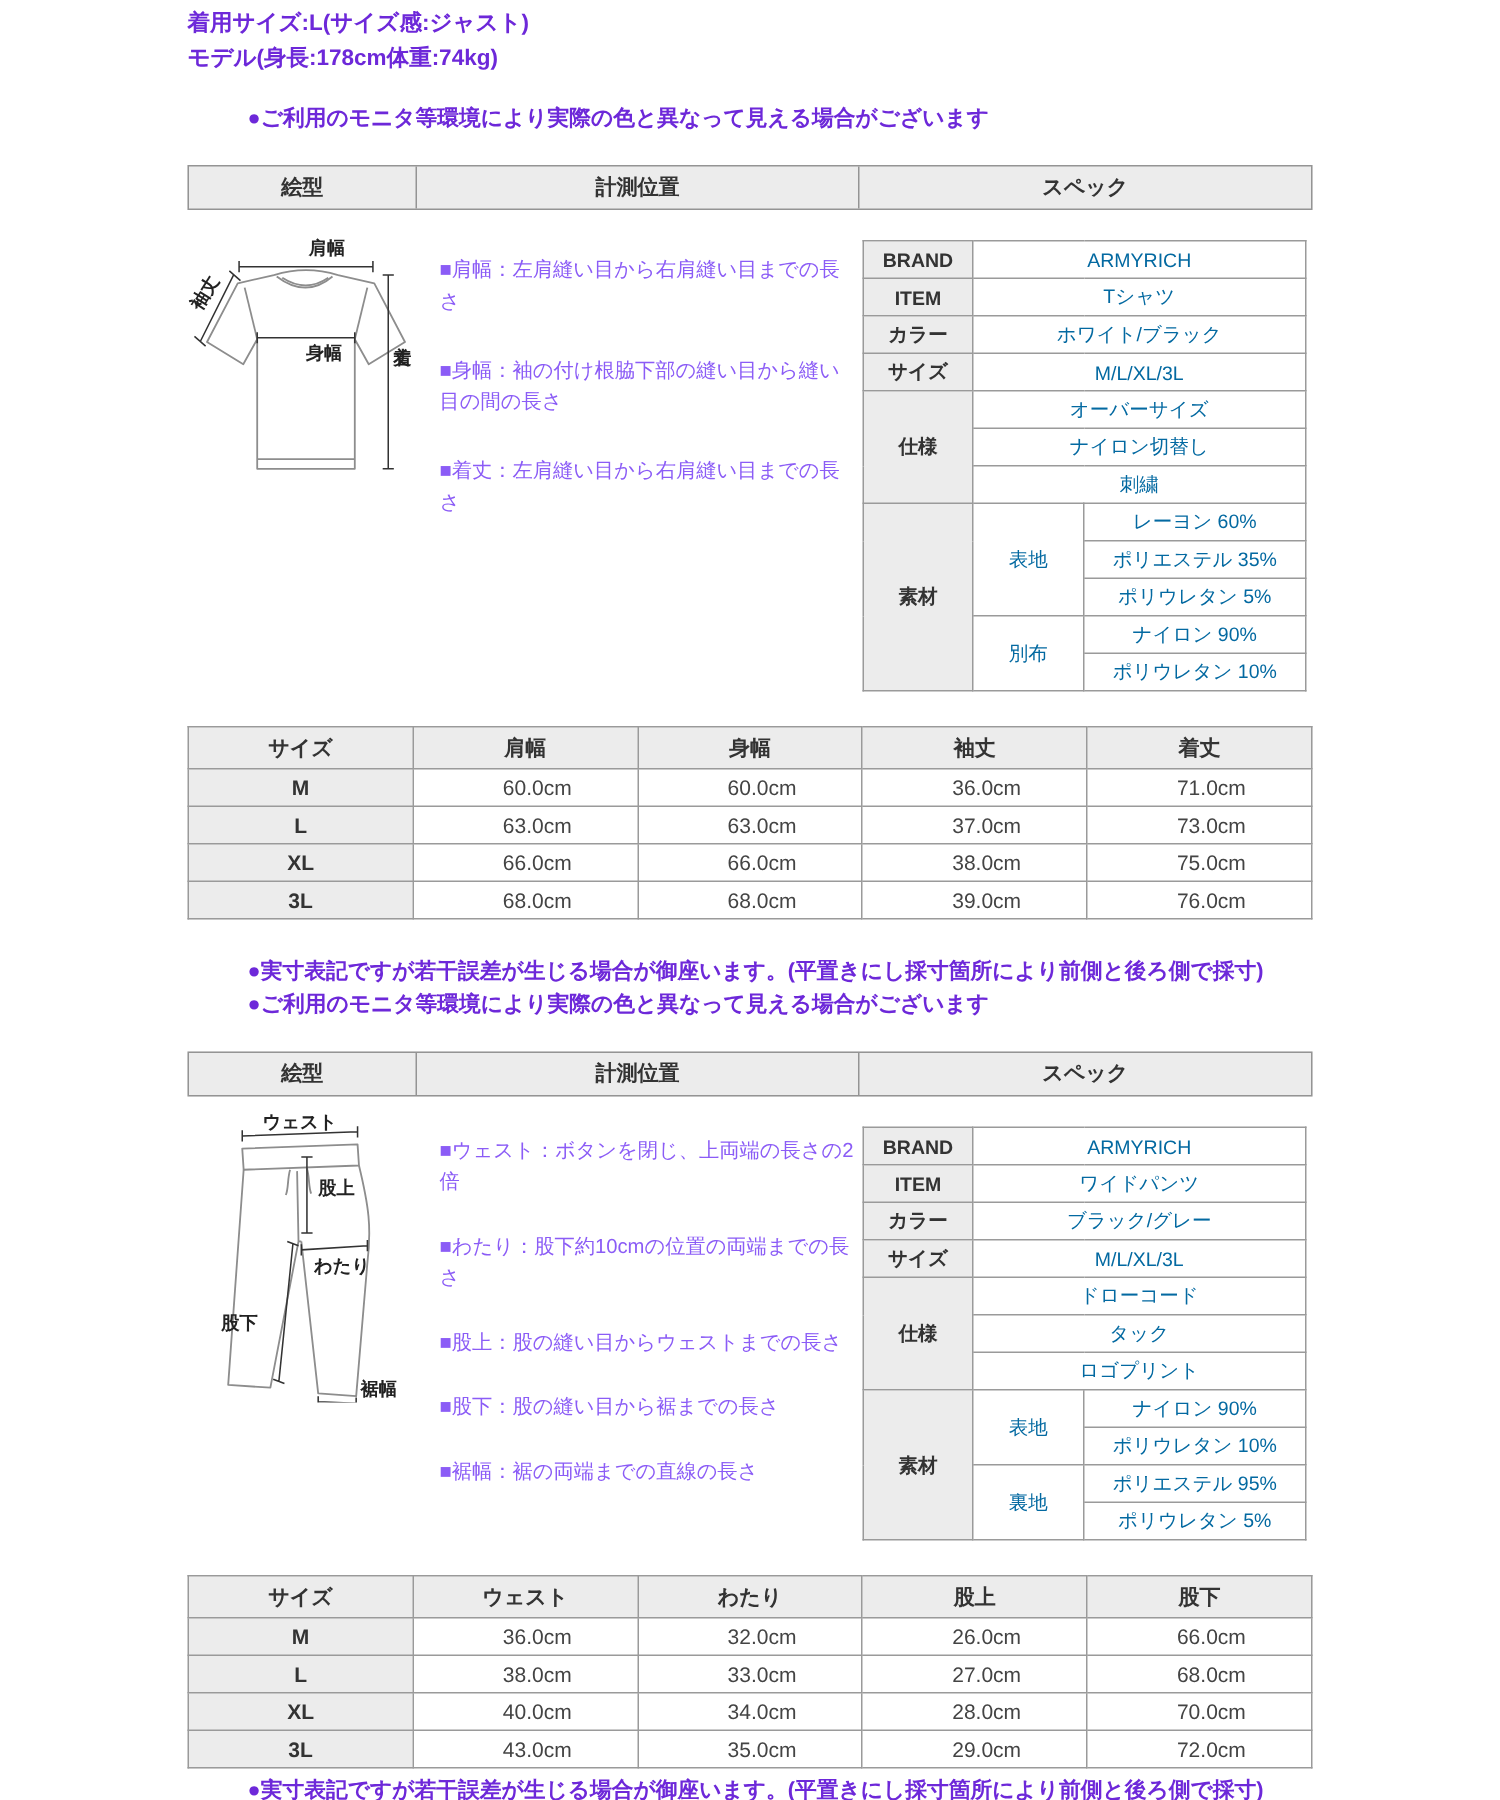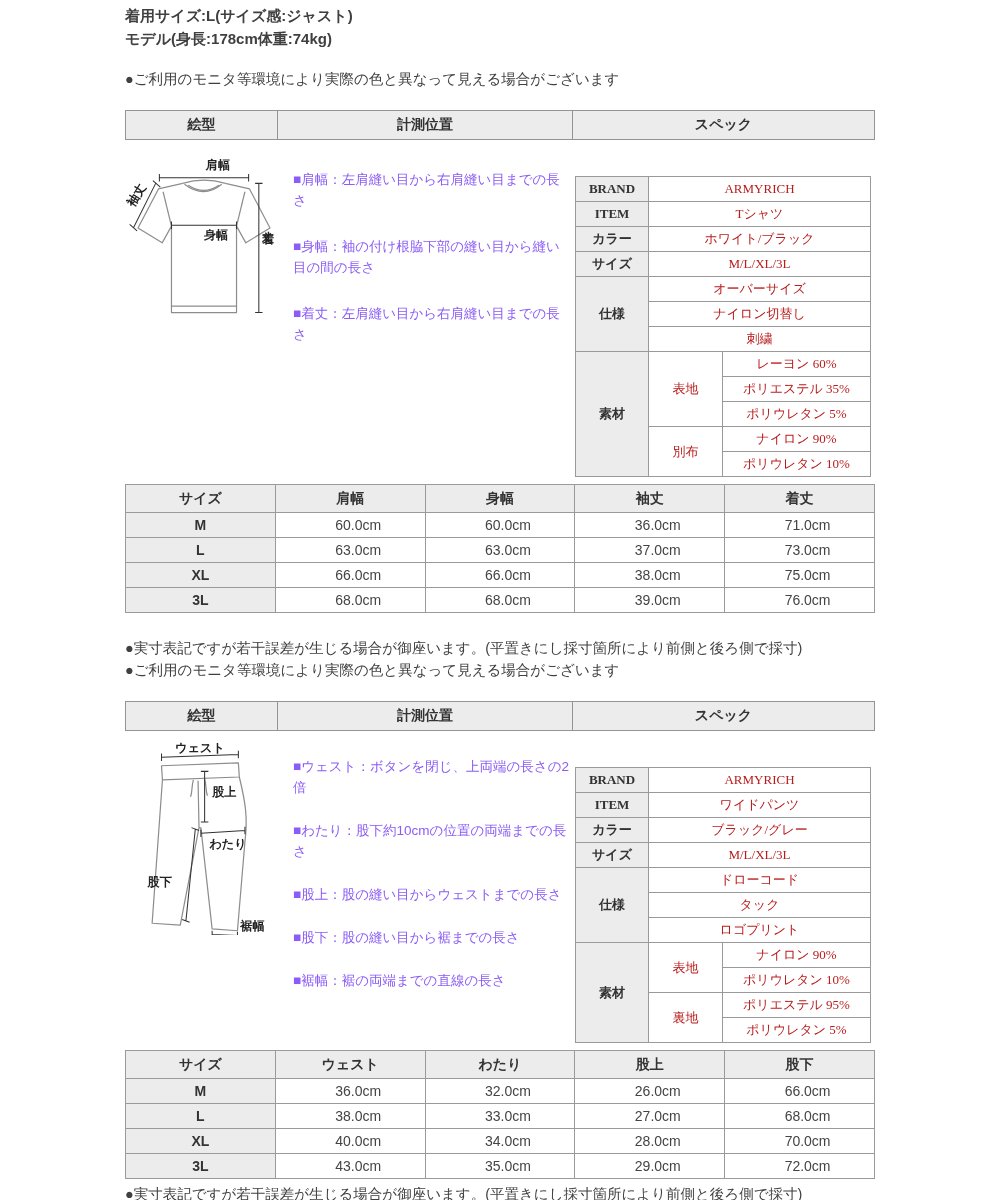--- a/index.html
+++ b/index.html
@@ -4,23 +4,23 @@
 <style>
   * { box-sizing: border-box; margin: 0; padding: 0; }
   html,body { background:#fff; }
   body {
     width: 1000px; height: 1200px; overflow: hidden;
     font-family: "Liberation Sans", "DejaVu Sans", sans-serif;
     color: #333;
   }
   .page { padding: 4px 125px 0 125px; }
 
-  .red { color: #404040; }
+  .red { color: #6d28d9; }
   .top-line { font-size: 15px; line-height: 23px; font-weight: bold; }
-  .note { font-size: 14.5px; line-height: 22px; font-weight: normal; }
+  .note { font-size: 14.5px; line-height: 22px; font-weight: bold; margin-left: 40px; }
   .note.first-gap { margin-top: 18px; }
 
   
   .section-header {
     display: flex; width: 750px; height: 30px;
     border: 1px solid #949494; background: #ececec; margin-top: 20px;
   }
   .section-header > div {
     display: flex; align-items: center; justify-content: center;
     font-size: 14px; font-weight: bold; border-right: 1px solid #949494;
@@ -28,35 +28,35 @@
   .section-header > div:last-child { border-right: none; }
   .hcol1 { width: 152px; } .hcol2 { width: 295px; } .hcol3 { flex: 1; text-align: right; }
 
   
   .content { display: flex; width: 750px; }
   .content.tshirt { height: 330px; }
   .content.pants  { height: 305px; }
   .diagram-col { width: 158px; padding-top: 10px; }
   .desc-col { width: 292px; padding: 30px 6px 0 10px; }
   .desc-col.pants-desc { padding-top: 26px; }
-  .spec-col { flex: 1; padding-top: 36px; font-family: Liberation Serif, serif; }
+  .spec-col { flex: 1; padding-top: 20px; }
   .desc-item { font-size: 13.5px; line-height: 1.55; color: #8b5cf6; margin-bottom: 25px; }
   .pants-desc .desc-item { margin-bottom: 22px; }
 
   
   table.spec { border-collapse: collapse; width: 296px; table-layout: fixed; }
   .spec th, .spec td {
     border: 1px solid #9a9a9a; height: 25px;
     font-size: 13px; text-align: center; padding: 0 2px;
     overflow: hidden; white-space: nowrap;
   }
   .spec th { background: #ececec; font-weight: bold; color: #333; }
   .spec col.c-label { width: 73px; }
   .spec col.c-sub { width: 74px; }
-  .spec td { color: #b91c1c; background: #fff; }
+  .spec td { color: #0369a1; background: #fff; }
 
   
   table.sizes { border-collapse: collapse; width: 750px; margin-top: 14px; table-layout: fixed; }
   .sizes th, .sizes td {
     border: 1px solid #9a9a9a; height: 25px; text-align: center;
     font-size: 14px; color: #444;
   }
   .sizes thead th { height: 28px; background: #ececec; font-weight: bold; color: #333; }
   .sizes tbody th { background: #ececec; font-weight: bold; color: #333; }
   .sizes td { background: #fff; padding-left: 16px; }

